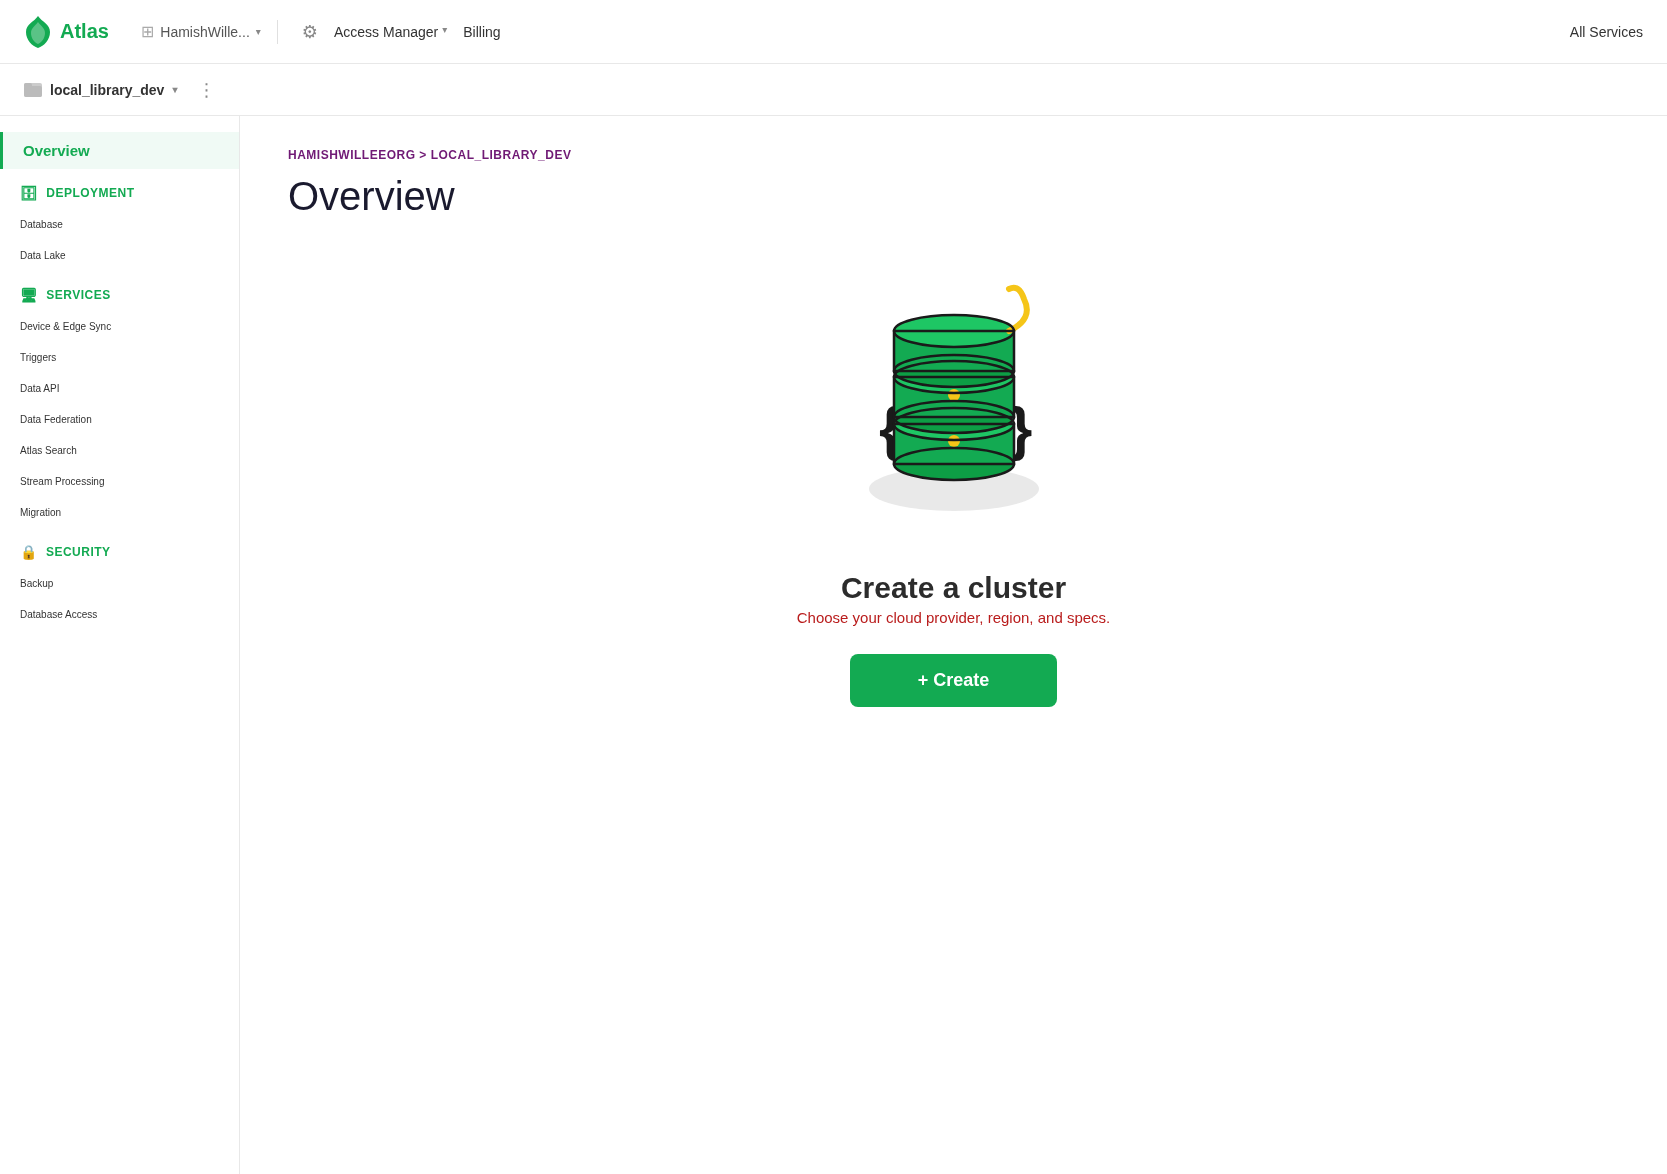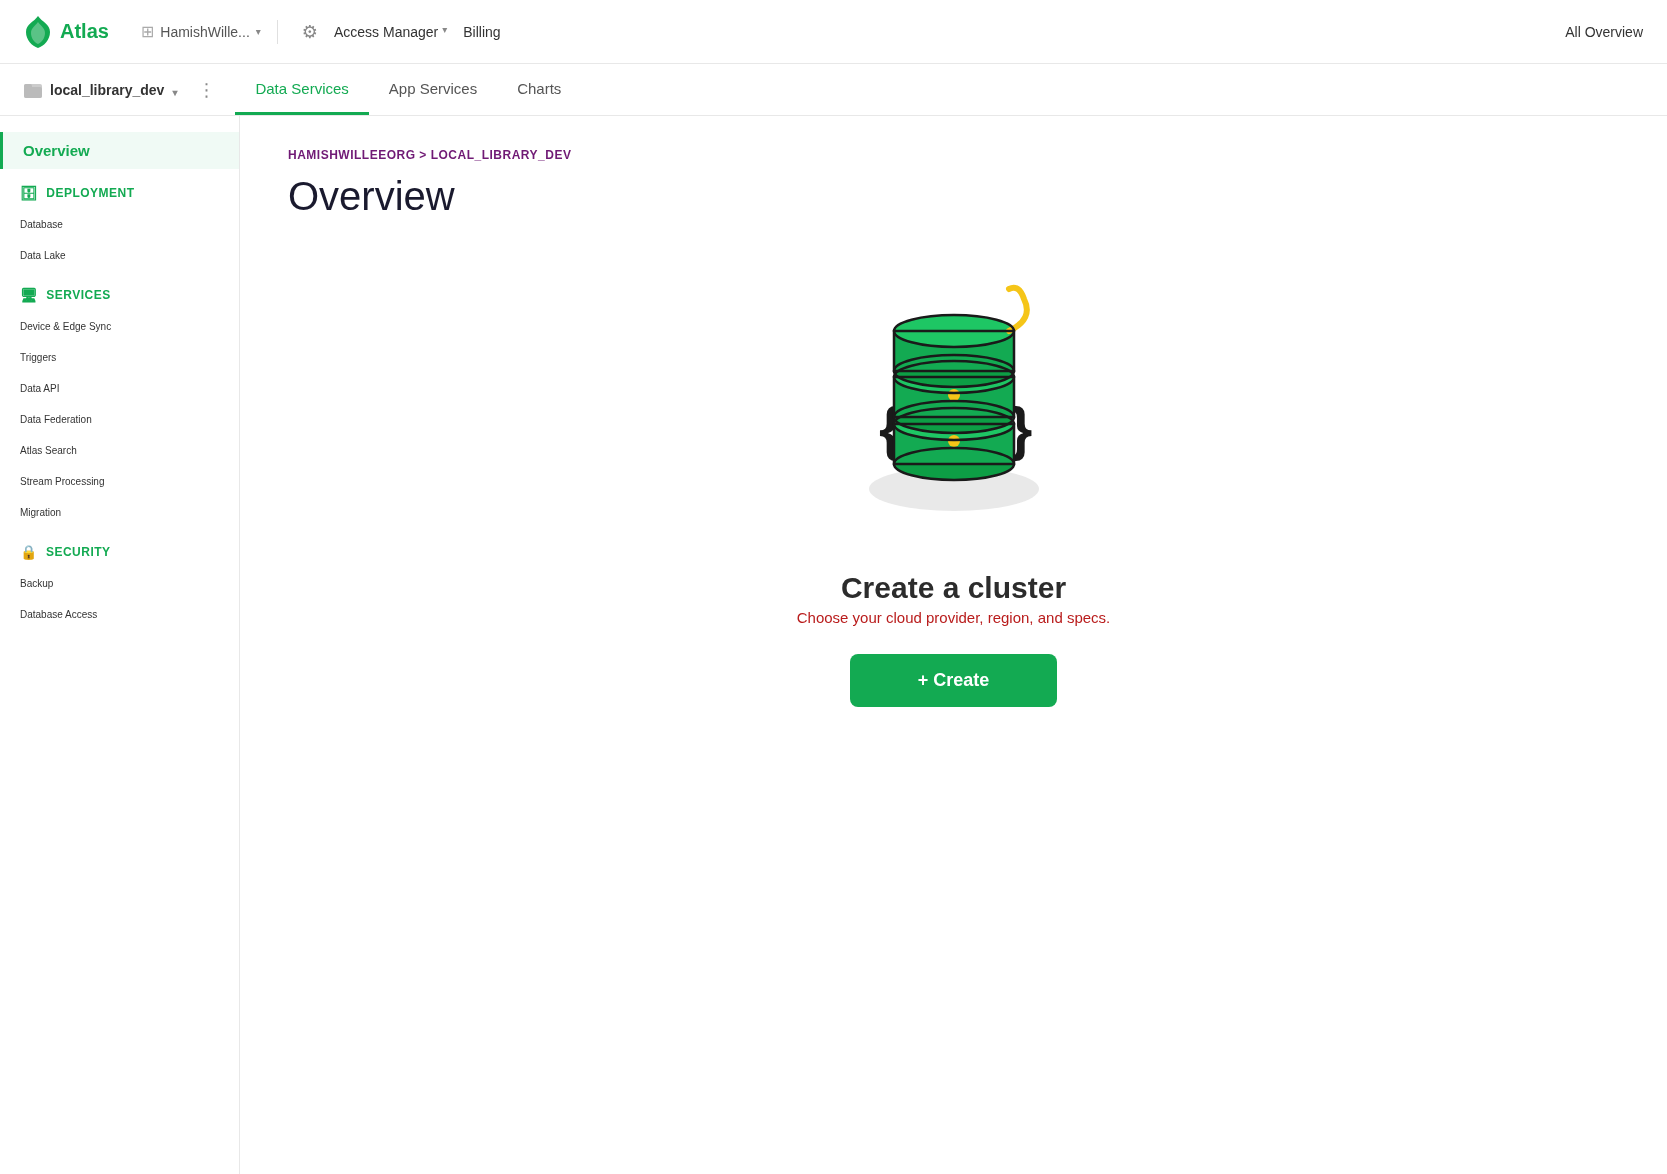--- a/index.html
+++ b/index.html
@@ -71,21 +71,21 @@
     .sub-nav {
       display: flex;
       align-items: center;
       padding: 0 24px;
       height: 52px;
       border-bottom: 1px solid #e8e8e8;
       gap: 0;
     }
     .project-selector {
       display: flex;
-      align-items: flex-end;
+      align-items: center;
       gap: 8px;
       font-size: 14px;
       font-weight: 600;
       color: #333;
       cursor: pointer;
       margin-right: 8px;
     }
     .project-icon {
       width: 18px;
       height: 14px;
@@ -258,48 +258,37 @@
   <a class="nav-link">
     <span>Access Manager</span>
     <span class="chevron">▾</span>
   </a>
 
   <a class="nav-link">
     <span>Billing</span>
   </a>
 
   <div class="nav-right">
-    <span>All Overview</span>
+    <span>All Services</span>
   </div>
 </nav>
 
 <div class="sub-nav">
   <div class="project-selector">
     <div class="project-icon">
       <svg width="18" height="14" viewBox="0 0 18 14">
         <rect x="0" y="3" width="18" height="11" rx="2" fill="#bbb"></rect>
         <rect x="0" y="0" width="8" height="5" rx="2" fill="#bbb"></rect>
       </svg>
     </div>
     <span>local_library_dev</span>
     <span class="chevron">▾</span>
   </div>
   <span class="dots-menu">⋮</span>
 
-  <div class="sub-nav-tabs">
-    <a class="sub-tab active">
-      <span>Data Services</span>
-    </a>
-    <a class="sub-tab">
-      <span>App Services</span>
-    </a>
-    <a class="sub-tab">
-      <span>Charts</span>
-    </a>
-  </div>
 </div>
 
 <div class="main-layout">
 
   <aside class="sidebar">
 
     <div class="sidebar-overview">
       <span>Overview</span>
     </div>
 

